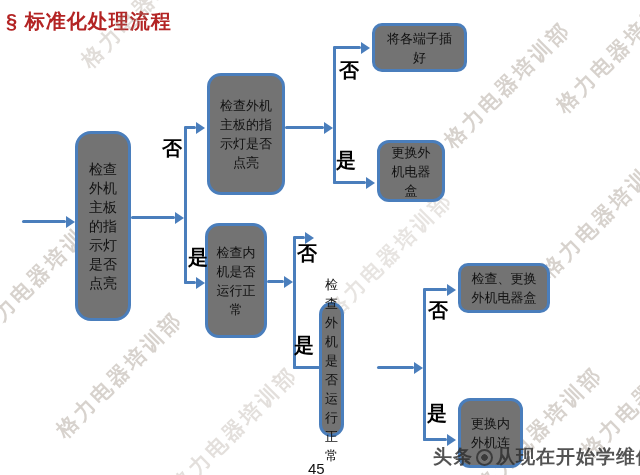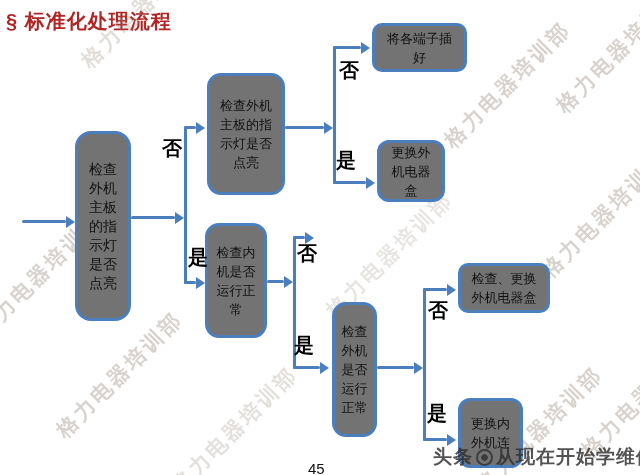--- a/index.html
+++ b/index.html
@@ -107,21 +107,21 @@
   <div class="ah" style="left:284px;top:275.5px;"></div>
   <div class="vline" style="left:293px;top:236px;height:133px;"></div>
   <div class="hline" style="left:293px;top:236px;width:12px;"></div>
   <div class="ah" style="left:305px;top:231.5px;"></div>
   <div class="hline" style="left:293px;top:366px;width:27px;"></div>
   <div class="ah" style="left:320px;top:361.5px;"></div>
   <div class="branch" style="left:297px;top:243px;">否</div>
   <div class="branch" style="left:294px;top:335px;">是</div>
 
 
-  <div class="node" style="left:332px;top:302px;width:45px;height:135px;padding:0 6px;border-radius:14px;">检查外机是否运行正常</div>
+  <div class="node" style="left:319px;top:302px;width:25px;height:135px;padding:0 6px;border-radius:14px;">检查外机是否运行正常</div>
 
   <div class="hline" style="left:377px;top:366px;width:37px;"></div>
   <div class="ah" style="left:414px;top:361.5px;"></div>
   <div class="vline" style="left:423px;top:288px;height:153px;"></div>
   <div class="hline" style="left:423px;top:288px;width:24px;"></div>
   <div class="ah" style="left:447px;top:283.5px;"></div>
   <div class="hline" style="left:423px;top:438px;width:24px;"></div>
   <div class="ah" style="left:447px;top:433.5px;"></div>
   <div class="branch" style="left:428px;top:300px;">否</div>
   <div class="branch" style="left:427px;top:403px;">是</div>

